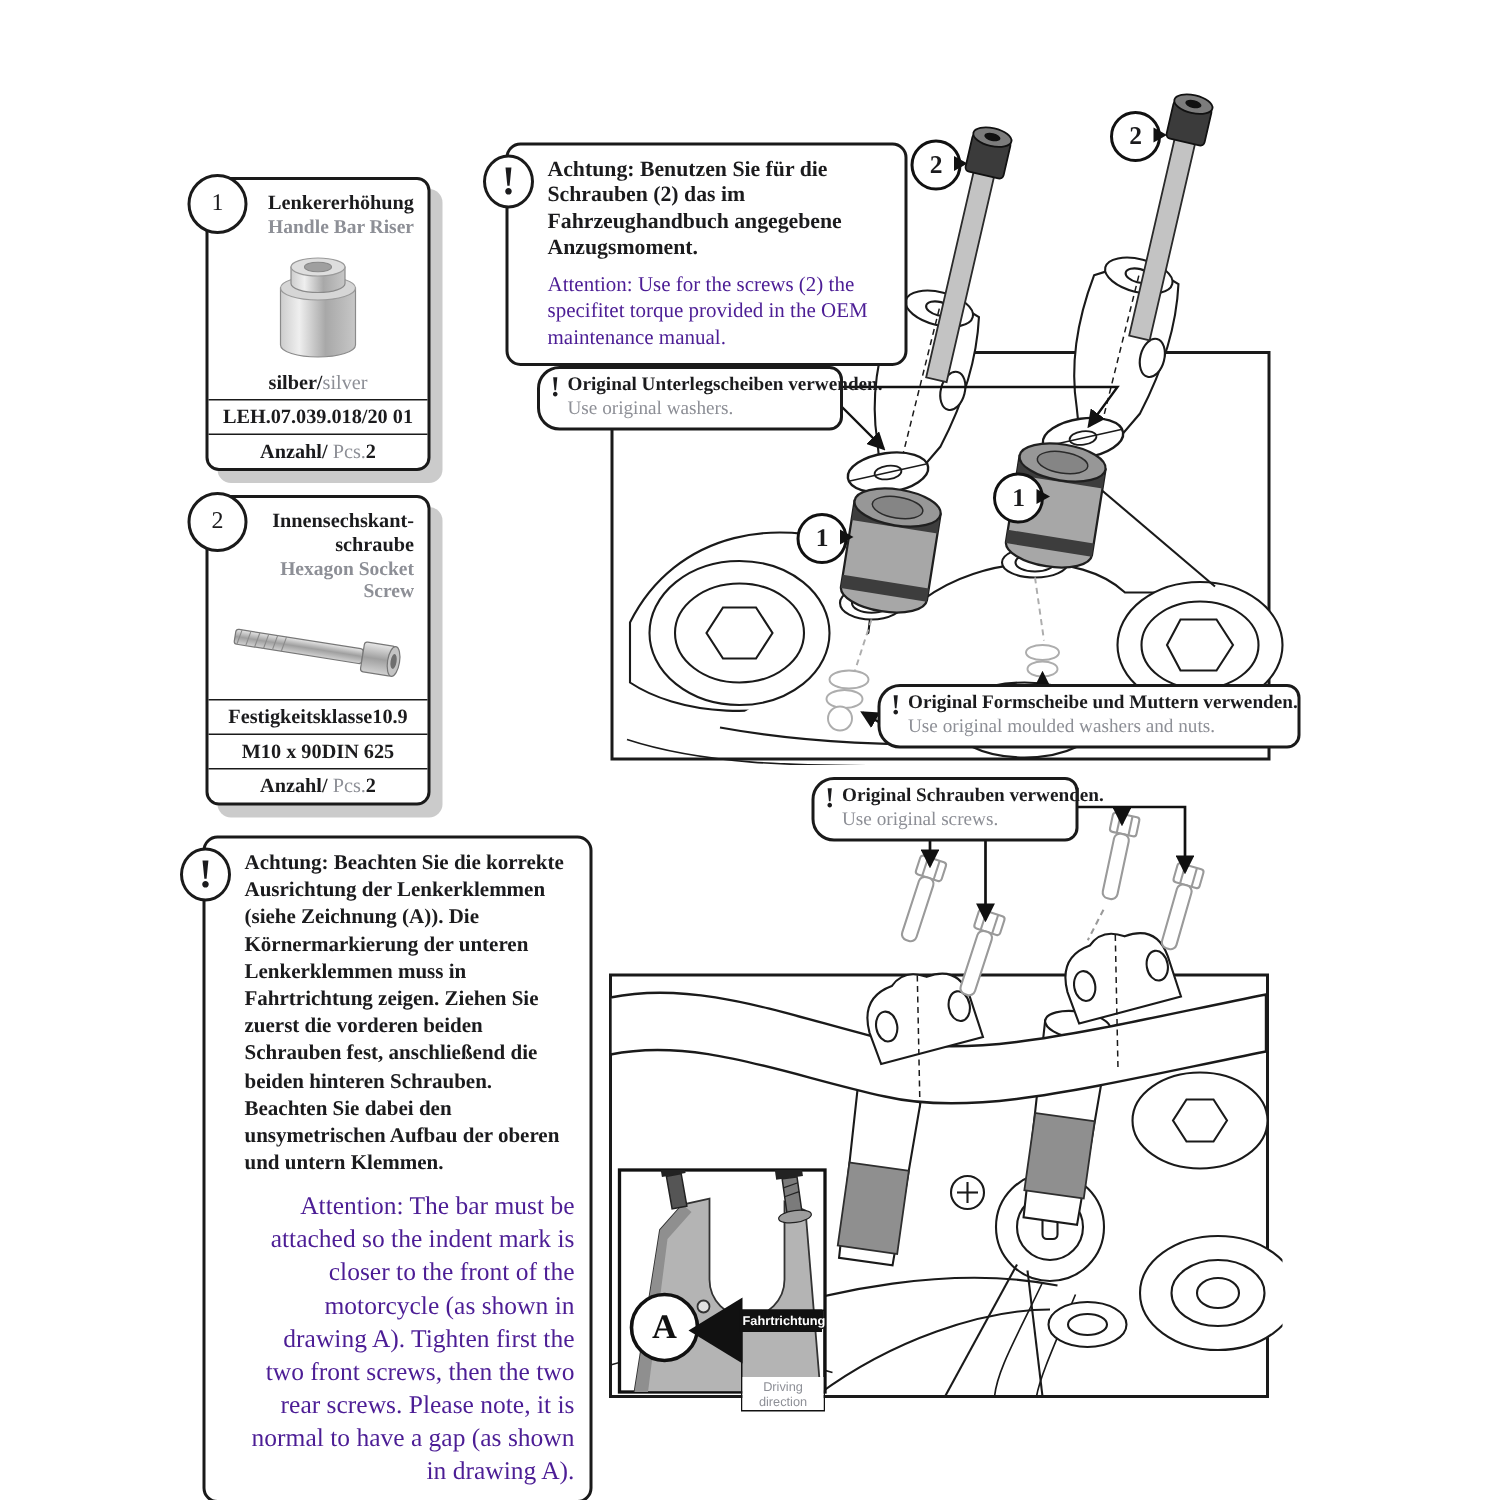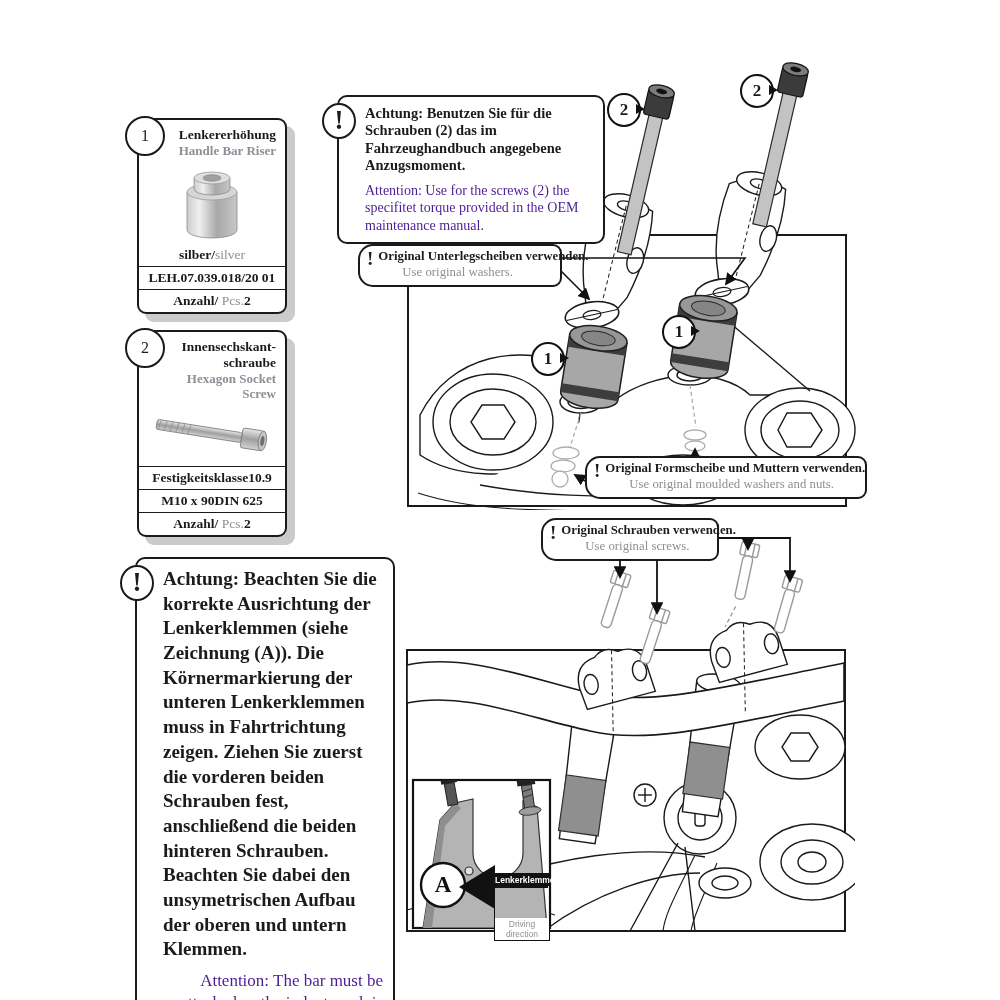--- a/index.html
+++ b/index.html
@@ -22,28 +22,28 @@
   .rule-t{border-top:1.6px solid #1a1a1a;}
   .b{font-weight:bold;} .g{color:#8d8f96;}
   
   .warn{position:absolute;background:#fff;border:2px solid #1a1a1a;border-radius:10px;
         padding:8px 10px 8px 26px;}
   .bang{position:absolute;left:-17px;top:6px;width:34px;height:36px;border-radius:50%;
         background:#fff;border:2px solid #1a1a1a;display:flex;align-items:center;justify-content:center;
         font-weight:bold;font-size:27px;padding-bottom:2px;box-sizing:border-box;}
   .warn .de{font-weight:bold;font-size:14.5px;line-height:1.2;}
   .warn .en{color:#4c1d95;font-size:14px;line-height:1.25;margin-top:7px;}
-  #warn-align .de{font-size:19px;line-height:1.3;}
+  #warn-align .de{font-size:14px;line-height:1.3;}
   #warn-align .en{font-size:17px;line-height:1.3;margin-top:8px;text-align:right;}
   
   .co{position:absolute;background:#fff;border:2px solid #1a1a1a;border-radius:15px 9px 9px 15px;
       display:flex;gap:5px;padding:3px 7px 4px 7px;box-sizing:border-box;}
   .co .cbang{font-weight:bold;font-size:19px;line-height:1.05;}
   .co .de{font-weight:bold;font-size:12.8px;line-height:1.25;white-space:nowrap;}
-  .co .en{color:#8d8f96;font-size:12.8px;line-height:1.25;white-space:nowrap;margin-left:24px;}
+  .co .en{color:#8d8f96;font-size:12.8px;line-height:1.25;white-space:nowrap;}
   
   .bub{position:absolute;width:30px;height:30px;background:#fff;border:2.5px solid #111;
        border-radius:50%;display:flex;align-items:center;justify-content:center;
        font-weight:bold;font-size:17px;z-index:6;}
   .bub::after{content:"";position:absolute;right:-11px;top:9px;width:0;height:0;
        border:5px solid transparent;border-left:9px solid #111;}
   
   .inset-letter{position:absolute;left:427px;top:869px;width:32px;height:32px;z-index:6;
        display:flex;align-items:center;justify-content:center;font-weight:bold;font-size:23px;color:#111;}
   .dirlabel{position:absolute;left:494px;top:873px;width:54px;z-index:6;border:1px solid #111;}
@@ -418,17 +418,17 @@
       <span>1</span>
     </div>
   <div class="bub" style="left:662px;top:315px;">
       <span>1</span>
     </div>
 
   <div class="inset-letter">
       <span>A</span>
     </div>
   <div class="dirlabel">
-    <div class="l1">Lenkerklemmen</div>
+    <div class="l1">Fahrtrichtung</div>
     <div class="l2">Driving direction</div>
   </div>
 
 </div>
 
 </body></html>

